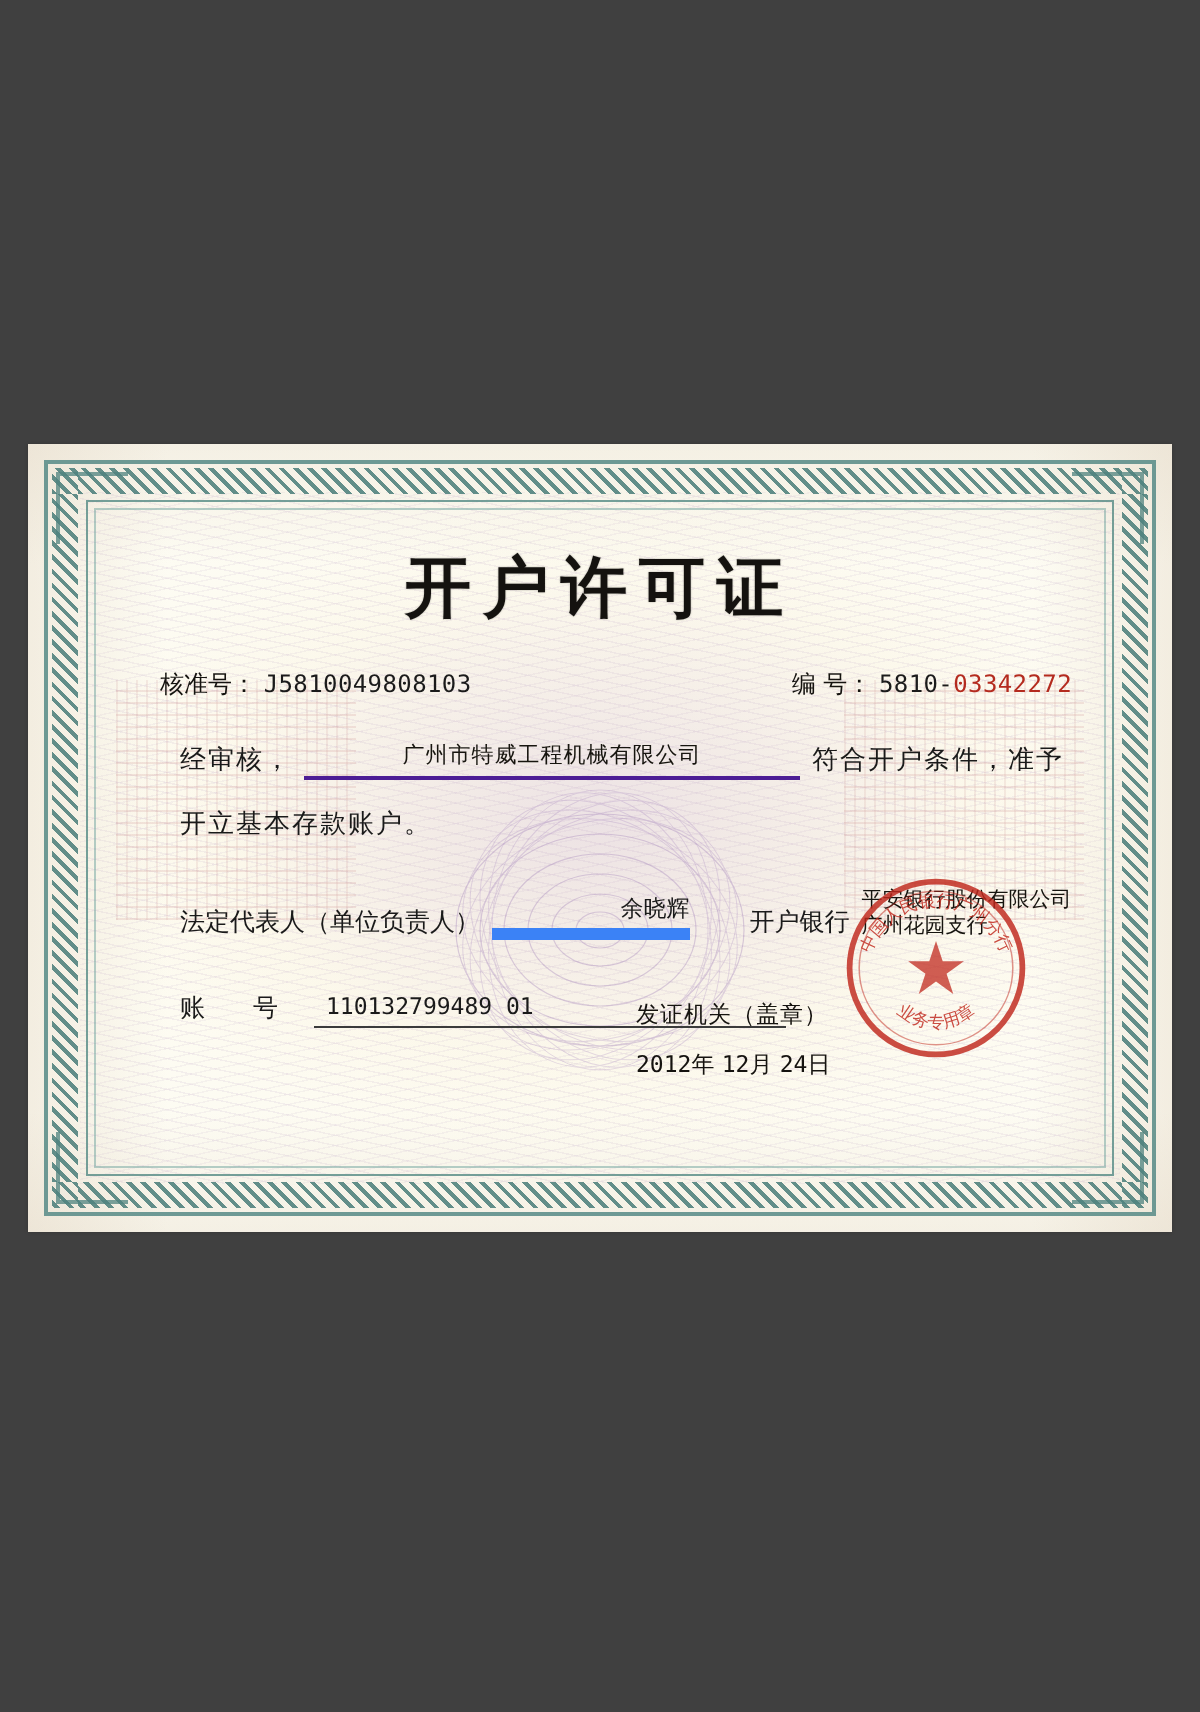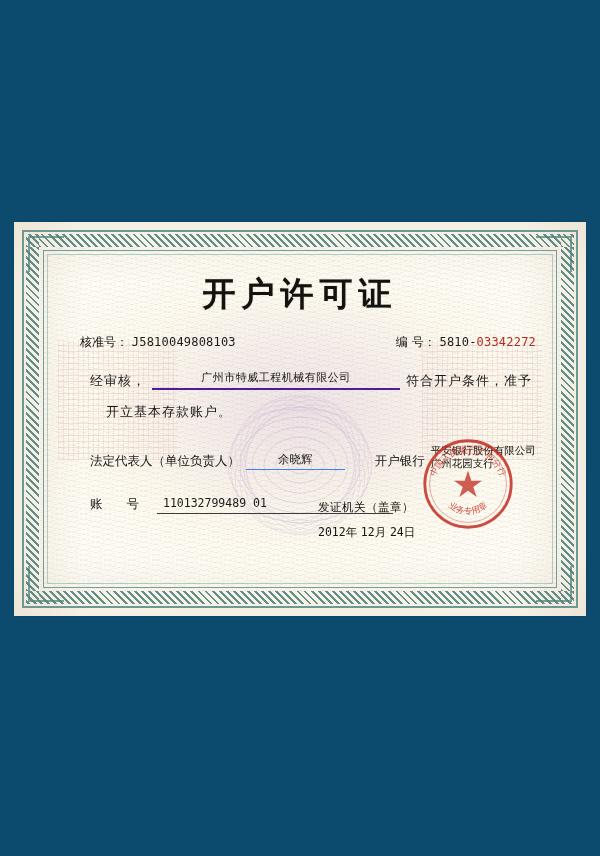--- a/index.html
+++ b/index.html
@@ -9,21 +9,21 @@
     width: 600px;
     height: 856px;
     overflow: hidden;
     font-family: "DejaVu Sans", sans-serif;
   }
 
   .page {
     position: relative;
     width: 600px;
     height: 856px;
-    background: #0c4a6e;
+    background: #404040;
   }
 
   
   .certificate {
     position: absolute;
     left: 14px;
     top: 222px;
     width: 572px;
     height: 394px;
     background: #fdfcf4;
@@ -195,40 +195,39 @@
     font-size: 11px;
     color: #17150f;
   }
   .company-name {
     font-size: 11px;
     letter-spacing: 0.5px;
   }
 
   .row-body2 {
     margin-top: 14px;
-    padding-left: 48px;
+    padding-left: 32px;
     font-size: 13px;
-    font-family: Liberation Mono, monospace;
   }
   .big-cn {
     font-size: 13px;
     letter-spacing: 1px;
   }
 
   .row-rep {
     margin-top: 22px;
     padding-left: 32px;
     padding-right: 4px;
     align-items: flex-end;
   }
   .rep-label { white-space: nowrap; font-size: 12.5px; }
   .rep-line {
     width: 138px;
-    border-bottom: 1px solid #3b82f6;
-    text-align: center;
+    border-bottom: 6px solid #3b82f6;
+    text-align: right;
     padding-bottom: 1px;
     margin: 0 10px 0 6px;
     font-size: 11.5px;
   }
   .bank-label { white-space: nowrap; font-size: 12.5px; margin-left: 20px; }
   .bank-value {
     margin-left: 6px;
     width: 150px;
     font-size: 10.5px;
     line-height: 13px;

